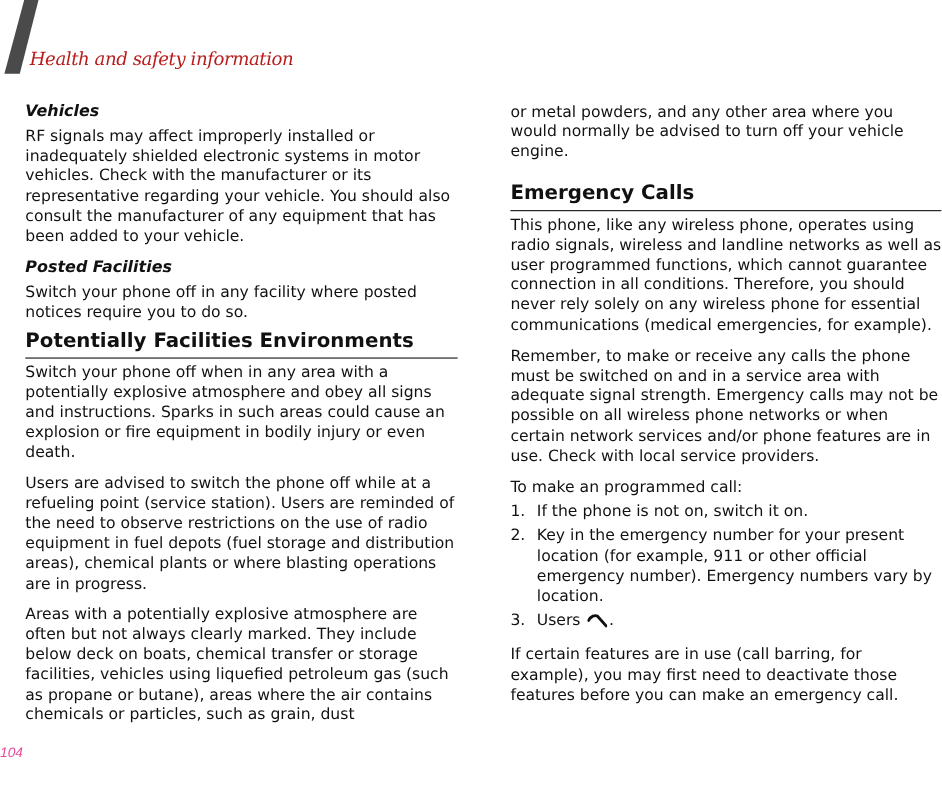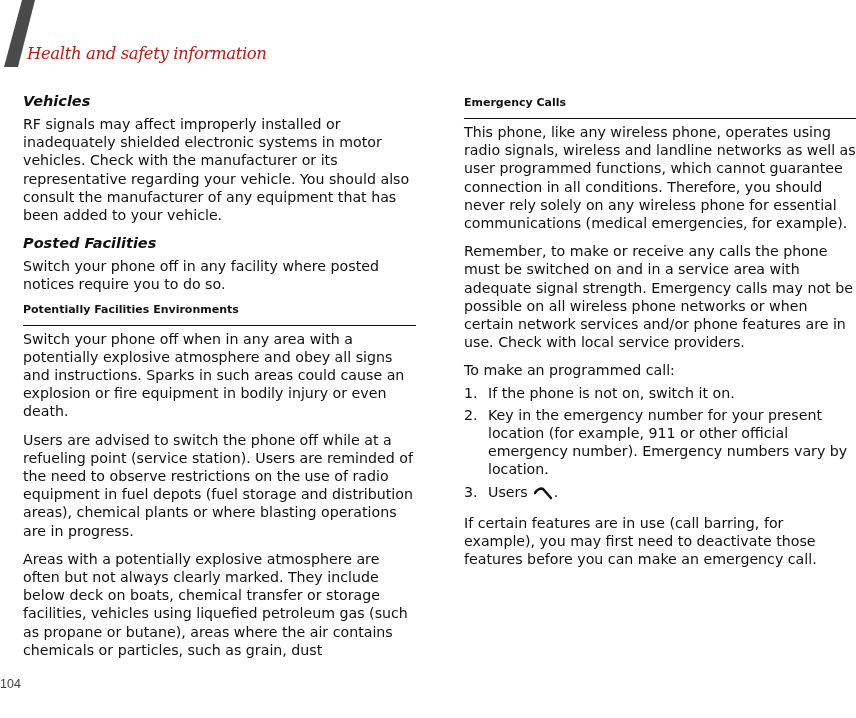--- a/index.html
+++ b/index.html
@@ -20,33 +20,33 @@
       position: absolute; top: 92px; width: 393px;
       font-size: 14.2px; line-height: 18.2px;
     }
     .col-left { left: 23px; }
     .col-right { left: 464px; top: 93px; }
     p { margin: 0 0 10px 0; }
     .h-small {
       font-weight: bold; font-size: 14.5px; margin: 0 0 5px 0; line-height: 18px; font-style: italic;
     }
     .h-rule {
-      font-weight: bold; font-size: 11px; line-height: 20px;
+      font-weight: bold; font-size: 18px; line-height: 20px;
       padding-bottom: 5px; border-bottom: 1.2px solid #111;
       margin: 0 0 4px 0;
     }
     .col-right .h-rule { width: 392px; }
     ol.steps { list-style: none; margin: 0 0 10px 0; padding: 0; }
     ol.steps li { display: flex; margin-bottom: 4px; }
     ol.steps .num { width: 24px; flex: 0 0 24px; }
     ol.steps .txt { flex: 1; }
     .call-icon { display: inline-block; vertical-align: -3px; margin: 0 2px 0 6px; }
     .page-number {
       position: absolute; left: 0; top: 677px;
-      font-family: "Liberation Sans", sans-serif; font-size: 12.5px; color: #404040;
+      font-family: "Liberation Sans", sans-serif; font-size: 12.5px; color: #ec4899; font-style: italic;
     }
   </style>
 </head>
 <body>
 
 <svg class="slant-bar" viewBox="0 0 40 68">
   <polygon points="22,0 35,0 18,67 4,67" fill="#4a4a4a"></polygon>
 </svg>
 <div class="running-head">Health and safety information</div>
 
@@ -61,20 +61,21 @@
   </section>
   <section>
     <div class="h-rule">Potentially Facilities Environments</div>
     <p>Switch your phone off when in any area with a potentially explosive atmosphere and obey all signs and instructions. Sparks in such areas could cause an explosion or fire equipment in bodily injury or even death.</p>
     <p>Users are advised to switch the phone off while at a refueling point (service station). Users are reminded of the need to observe restrictions on the use of radio equipment in fuel depots (fuel storage and distribution areas), chemical plants or where blasting operations are in progress.</p>
     <p>Areas with a potentially explosive atmosphere are often but not always clearly marked. They include below deck on boats, chemical transfer or storage facilities, vehicles using liquefied petroleum gas (such as propane or butane), areas where the air contains chemicals or particles, such as grain, dust</p>
   </section>
 </div>
 
 <div class="col col-right">
+  <p style="margin-bottom:18px;">or metal powders, and any other area where you would normally be advised to turn off your vehicle engine.</p>
   <section>
     <div class="h-rule">Emergency Calls</div>
     <p>This phone, like any wireless phone, operates using radio signals, wireless and landline networks as well as user programmed functions, which cannot guarantee connection in all conditions. Therefore, you should never rely solely on any wireless phone for essential communications (medical emergencies, for example).</p>
     <p>Remember, to make or receive any calls the phone must be switched on and in a service area with adequate signal strength. Emergency calls may not be possible on all wireless phone networks or when certain network services and/or phone features are in use. Check with local service providers.</p>
     <p style="margin-bottom:4px;">To make an programmed call:</p>
     <ol class="steps">
       <li>
         <span class="num">1.</span>
         <span class="txt">If the phone is not on, switch it on.</span>
       </li>

